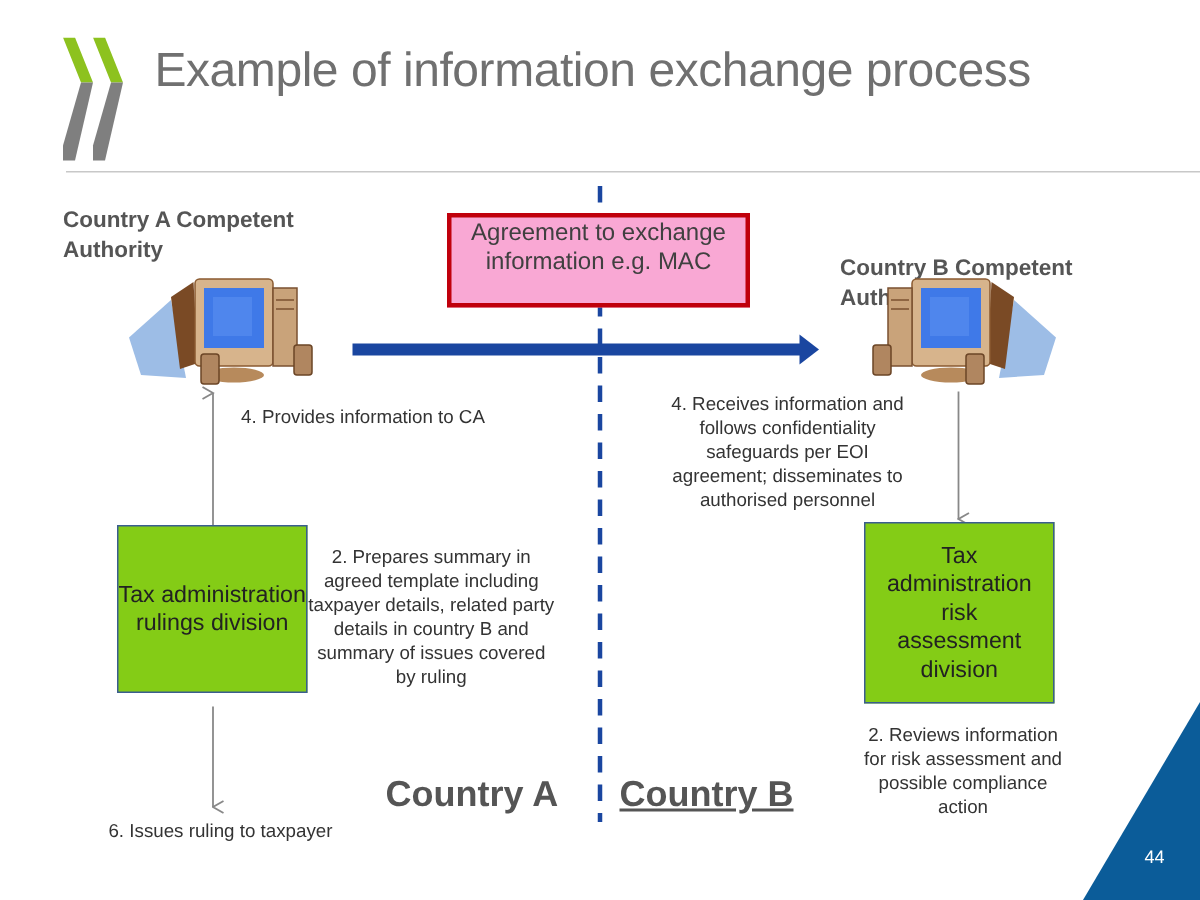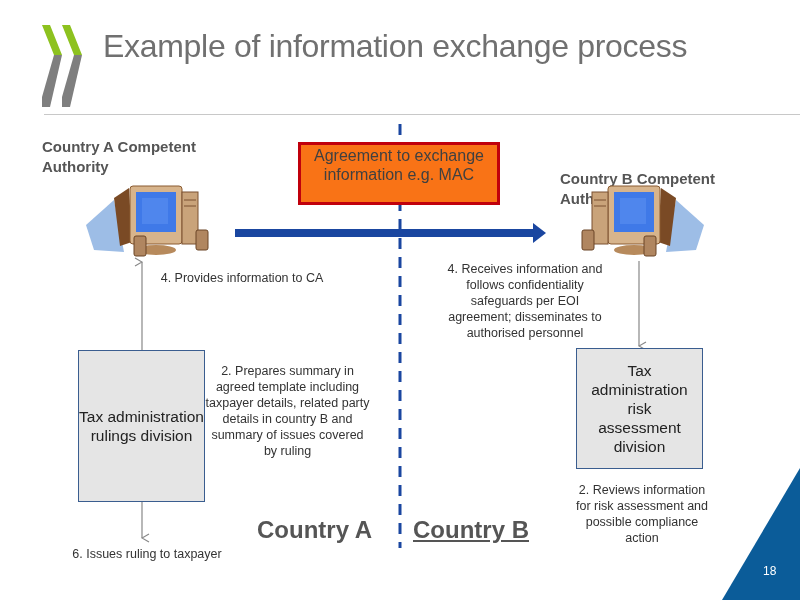--- a/index.html
+++ b/index.html
@@ -4,30 +4,30 @@
 <style>
   html, body { margin: 0; padding: 0; }
   body { width: 800px; height: 600px; position: relative; overflow: hidden; background: #ffffff; font-family: "Liberation Sans", sans-serif; color: #404040; }
   .abs { position: absolute; }
   #logo { left: 42px; top: 25px; width: 44px; height: 84px; }
   #title { left: 103px; top: 26px; width: 640px; font-size: 32px; line-height: 40px; color: #707070; letter-spacing: -0.3px; }
   #title-rule { left: 44px; top: 114px; width: 756px; height: 1px; background: #c8c8c8; }
   .ca-label { font-weight: bold; font-size: 15px; line-height: 20px; color: #555555; }
   #ca-a { left: 42px; top: 137px; width: 200px; }
   #ca-b { left: 560px; top: 137px; width: 200px; text-align: left; margin-top: 32px; }
-  #agreement { left: 298px; top: 142px; width: 202px; height: 63px; border: 3px solid #c0000c; box-sizing: border-box; text-align: center; font-size: 16px; line-height: 19px; color: #404040; padding-top: 1px; background: #f97316; }
+  #agreement { left: 298px; top: 142px; width: 202px; height: 63px; border: 3px solid #c0000c; box-sizing: border-box; text-align: center; font-size: 16px; line-height: 19px; color: #404040; padding-top: 1px; background: #f9a8d4; }
   svg.overlay { position: absolute; left: 0; top: 0; }
   .step { font-size: 12.5px; line-height: 16px; color: #333333; text-align: center; }
   #step3 { left: 152px; top: 270px; width: 180px; }
   #step4 { left: 440px; top: 261px; width: 170px; }
   #step2 { left: 205px; top: 363px; width: 165px; }
   #step1 { left: 62px; top: 546px; width: 170px; }
   #step5 { left: 572px; top: 482px; width: 140px; }
-  .division { background: #e5e5e5; border: 1.5px solid #3a5d8f; box-sizing: border-box; display: flex; align-items: center; justify-content: center; text-align: center; font-size: 15.5px; line-height: 19px; color: #222222; }
-  #div-a { left: 78px; top: 350px; width: 127px; height: 152px; }
+  .division { background: #84cc16; border: 1.5px solid #3a5d8f; box-sizing: border-box; display: flex; align-items: center; justify-content: center; text-align: center; font-size: 15.5px; line-height: 19px; color: #222222; }
+  #div-a { left: 78px; top: 350px; width: 127px; height: 112px; }
   #div-b { left: 576px; top: 348px; width: 127px; height: 121px; }
   .country { font-weight: bold; font-size: 24px; color: #555555; }
   #country-a { left: 257px; top: 516px; }
   #country-b { left: 413px; top: 516px; text-decoration: underline; }
   #page-num { left: 763px; top: 564px; font-size: 12px; color: #ffffff; }
 </style>
 </head>
 <body>
 
 <svg id="logo" class="abs" viewBox="0 0 44 84">
@@ -105,13 +105,13 @@
 <div id="div-a" class="abs division">
   <span>Tax administration rulings division</span>
 </div>
 <div id="div-b" class="abs division">
   <span style="padding:0 10px;">Tax administration risk assessment division</span>
 </div>
 
 <div id="country-a" class="abs country">Country A</div>
 <div id="country-b" class="abs country">Country B</div>
 
-<div id="page-num" class="abs">18</div>
+<div id="page-num" class="abs">44</div>
 
 </body></html>

